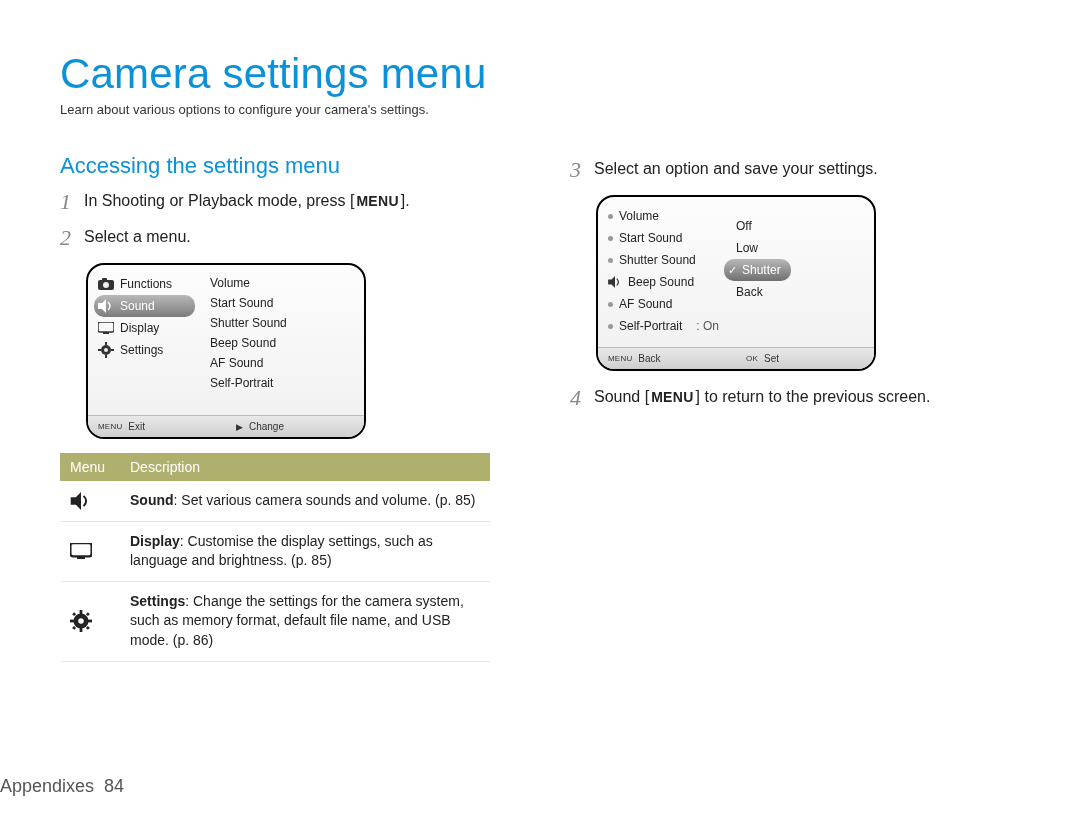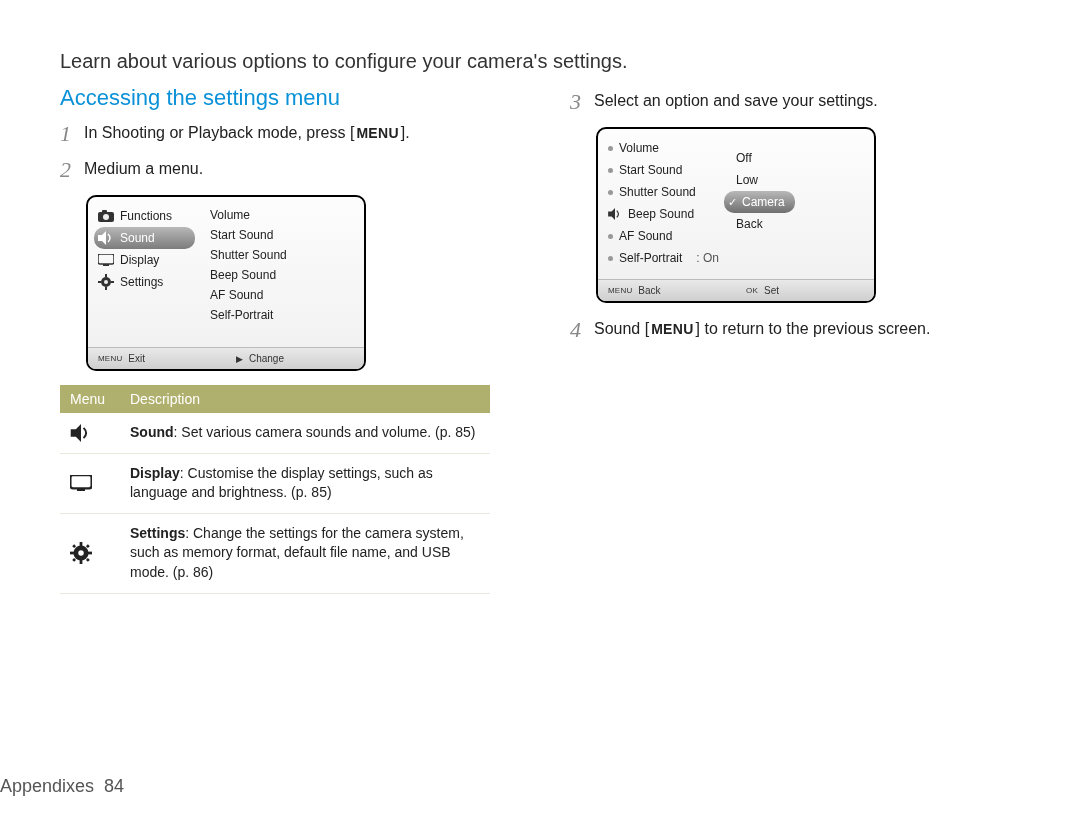--- a/index.html
+++ b/index.html
@@ -14,21 +14,21 @@
   .page { padding:50px 60px 0 60px; }
   h1.title {
     font-family: "Arial Narrow", Arial, sans-serif;
     font-stretch: condensed;
     font-weight:400;
     color:#0a91d8;
     font-size:42px;
     margin:0 0 4px 0;
     letter-spacing:0.2px;
   }
-  .subtitle { font-size:20px; color:#333; margin-bottom:12px; }
+  .subtitle { font-size:13px; color:#333; margin-bottom:36px; }
   .columns { display:flex; gap:60px; }
   .col { flex:1; min-width:0; }
   h2.section {
     color:#0a91d8;
     font-weight:400;
     font-size:22px;
     margin:0 0 10px 0;
   }
   ol.steps { list-style:none; padding:0; margin:0; }
   ol.steps > li { display:flex; align-items:flex-start; margin-bottom:12px; line-height:1.5; }
@@ -50,21 +50,21 @@
     letter-spacing:0.3px;
     font-size:14px;
     padding:0 2px;
     vertical-align:baseline;
   }
 
   
   .lcd {
     width:280px;
     border:2px solid #000;
-    border-radius:10px;
+    border-radius:18px;
     overflow:hidden;
     margin:14px 0 14px 26px;
     font-size:12px;
     background:linear-gradient(#fdfdfd,#f0f0f0);
   }
   .lcd-body { display:flex; height:150px; }
   .lcd-left { width:112px; border-right:1px solid rgba(0,0,0,0); padding:8px 0 8px 8px; }
   .lcd-right { flex:1; padding:8px 4px 8px 10px; position:relative; }
   .lcd-row { display:flex; align-items:center; height:22px; gap:6px; padding-left:2px; font-size:12px; color:#222; }
   .lcd-row .ic { width:16px; height:16px; display:flex; align-items:center; justify-content:center; }
@@ -120,37 +120,38 @@
   }
 
   
   svg { display:block; }
   .dot { width:5px;height:5px;border-radius:50%;background:#999; flex:none;}
 </style>
 </head>
 <body>
 
 <div class="page">
+  <h1 class="title">Camera settings menu</h1>
   <div class="subtitle">Learn about various options to configure your camera's settings.</div>
 
   <div class="columns">
 
     <div class="col">
       <h2 class="section">Accessing the settings menu</h2>
 
       <ol class="steps">
         <li>
           <span class="stepnum">1</span>
           <span class="stepbody">
             <span>In Shooting or Playback mode, press [</span><span class="btnlabel">MENU</span><span>].</span>
           </span>
         </li>
         <li>
           <span class="stepnum">2</span>
-          <span class="stepbody">Medium a menu.</span>
+          <span class="stepbody">Select a menu.</span>
         </li>
       </ol>
 
       <div class="lcd">
         <div class="lcd-body">
           <div class="lcd-left">
             <div class="lcd-row">
               <span class="ic">
                 <svg width="16" height="12" viewBox="0 0 16 12">
                     <rect x="0" y="2" width="16" height="10" rx="2" fill="#333"></rect>
@@ -305,21 +306,21 @@
               </div>
           </div>
           <div class="lcd-right">
             <div class="opt-row">
                 <span>Off</span>
               </div>
             <div class="opt-row">
                 <span>Low</span>
               </div>
             <div class="opt-row">
-                <span class="opt-sel">Camera</span>
+                <span class="opt-sel">Shutter</span>
               </div>
             <div class="opt-row">
                 <span>Back</span>
               </div>
           </div>
         </div>
         <div class="lcd-footer">
           <div class="half">
             <span class="tinylabel">MENU</span>
             <span>Back</span>

